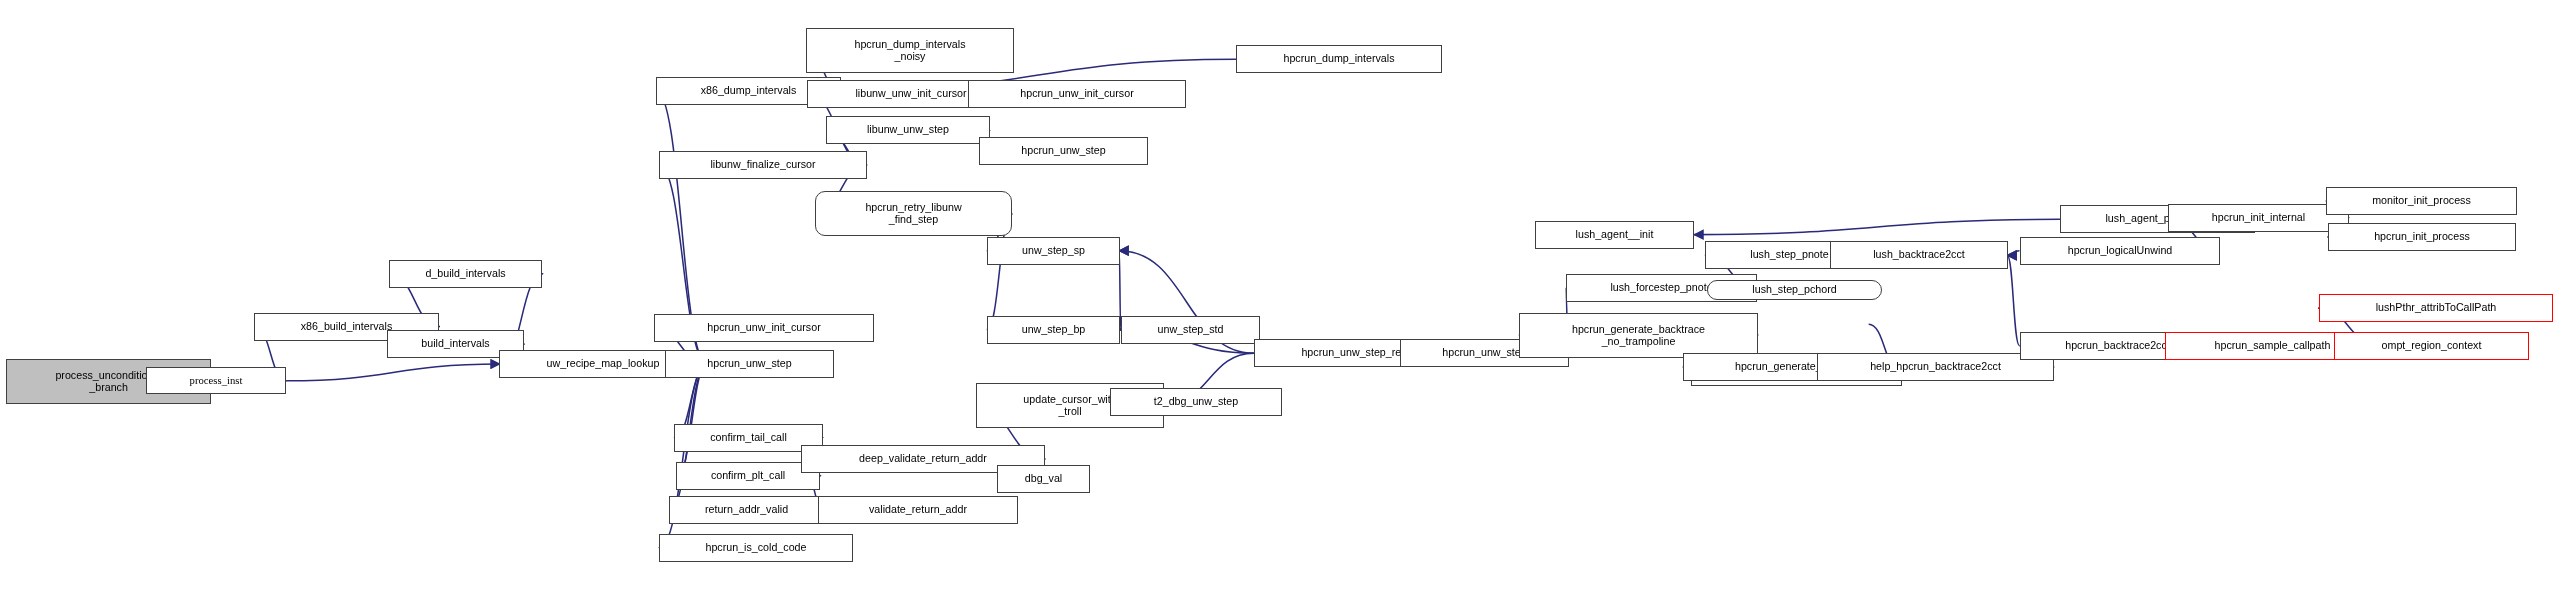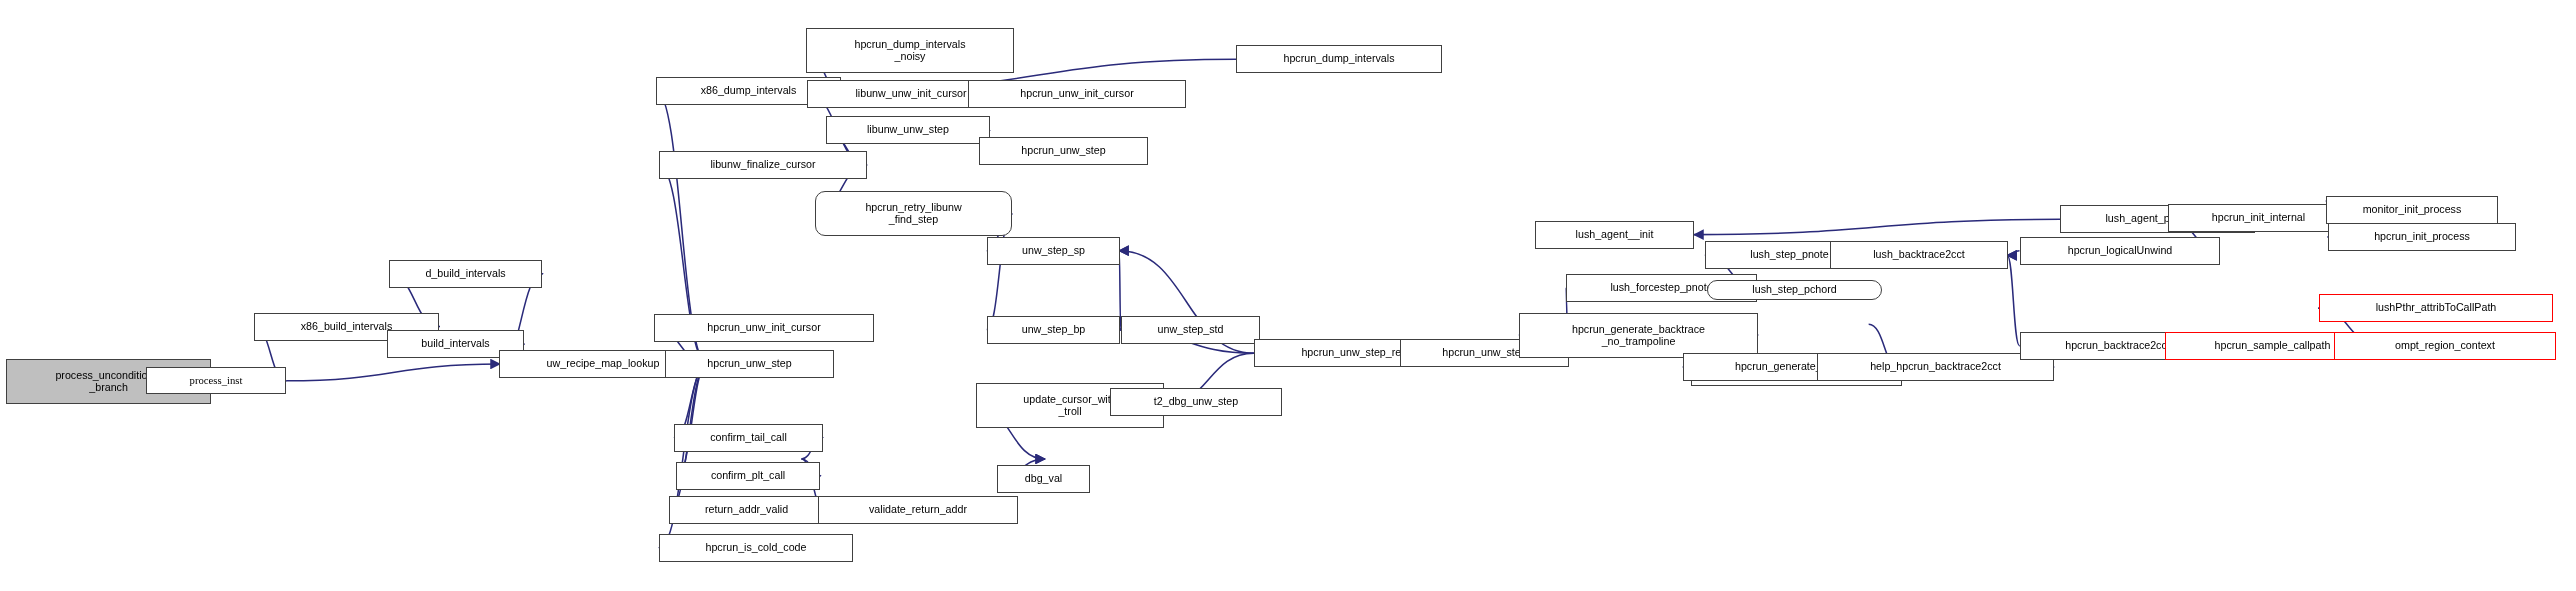--- a/index.html
+++ b/index.html
@@ -146,20 +146,21 @@
     <div class="node" style="left: 987px; top: 316px; width: 133px; height: 28px;"><span class="node-label">unw_step_bp</span></div>
     <div class="node" style="left: 1121px; top: 316px; width: 139px; height: 28px;"><span class="node-label">unw_step_std</span></div>
     <div class="node" style="left: 1254px; top: 339px; width: 203px; height: 28px;"><span class="node-label">hpcrun_unw_step_real</span></div>
     <div class="node" style="left: 1400px; top: 339px; width: 169px; height: 28px;"><span class="node-label">hpcrun_unw_step</span></div>
     <div class="node" style="left: 654px; top: 314px; width: 220px; height: 28px;"><span class="node-label">hpcrun_unw_init_cursor</span></div>
     <div class="node" style="left: 665px; top: 350px; width: 169px; height: 28px;"><span class="node-label">hpcrun_unw_step</span></div>
     <div class="node" style="left: 674px; top: 424px; width: 149px; height: 28px;"><span class="node-label">confirm_tail_call</span></div>
     <div class="node" style="left: 676px; top: 462px; width: 144px; height: 28px;"><span class="node-label">confirm_plt_call</span></div>
     <div class="node" style="left: 669px; top: 496px; width: 155px; height: 28px;"><span class="node-label">return_addr_valid</span></div>
     <div class="node" style="left: 659px; top: 534px; width: 194px; height: 28px;"><span class="node-label">hpcrun_is_cold_code</span></div>
+    <div class="node" style="left: 801px; top: 445px; width: 244px; height: 28px;"><span class="node-label">deep_validate_return_addr</span></div>
     <div class="node" style="left: 818px; top: 496px; width: 200px; height: 28px;"><span class="node-label">validate_return_addr</span></div>
     <div class="node" style="left: 997px; top: 465px; width: 93px; height: 28px;"><span class="node-label">dbg_val</span></div>
     <div class="node" style="left: 976px; top: 383px; width: 188px; height: 45px;"><span class="node-label">update_cursor_with
 _troll</span></div>
     <div class="node" style="left: 1110px; top: 388px; width: 172px; height: 28px;"><span class="node-label">t2_dbg_unw_step</span></div>
     <div class="node" style="left: 1236px; top: 45px; width: 206px; height: 28px;"><span class="node-label">hpcrun_dump_intervals</span></div>
     <div class="node" style="left: 1535px; top: 221px; width: 159px; height: 28px;"><span class="node-label">lush_agent__init</span></div>
     <div class="node" style="left: 1705px; top: 241px; width: 169px; height: 28px;"><span class="node-label">lush_step_pnote</span></div>
     <div class="node" style="left: 1566px; top: 274px; width: 191px; height: 28px;"><span class="node-label">lush_forcestep_pnote</span></div>
     <div class="node" style="left: 1707px; top: 280px; width: 175px; height: 20px; border-radius: 14px;"><span class="node-label">lush_step_pchord</span></div>
@@ -167,18 +168,18 @@
 _no_trampoline</span></div>
     <div class="node" style="left: 1691px; top: 358px; width: 211px; height: 28px;"><span class="node-label">hpcrun_gen_thread_ctxt</span></div>
     <div class="node" style="left: 1683px; top: 353px; width: 237px; height: 28px;"><span class="node-label">hpcrun_generate_backtrace</span></div>
     <div class="node" style="left: 1817px; top: 353px; width: 237px; height: 28px;"><span class="node-label">help_hpcrun_backtrace2cct</span></div>
     <div class="node" style="left: 1830px; top: 241px; width: 178px; height: 28px;"><span class="node-label">lush_backtrace2cct</span></div>
     <div class="node" style="left: 2060px; top: 205px; width: 195px; height: 28px;"><span class="node-label">lush_agent_pool__init</span></div>
     <div class="node" style="left: 2020px; top: 237px; width: 200px; height: 28px;"><span class="node-label">hpcrun_logicalUnwind</span></div>
     <div class="node" style="left: 2020px; top: 332px; width: 195px; height: 28px;"><span class="node-label">hpcrun_backtrace2cct</span></div>
     <div class="node red" style="left: 2165px; top: 332px; width: 215px; height: 28px;"><span class="node-label">hpcrun_sample_callpath</span></div>
     <div class="node" style="left: 2168px; top: 204px; width: 181px; height: 28px;"><span class="node-label">hpcrun_init_internal</span></div>
-    <div class="node" style="left: 2326px; top: 196px; width: 172px; height: 28px; justify-content: center;"><span class="node-label">monitor_init_process</span></div>
+    <div class="node" style="left: 2326px; top: 187px; width: 191px; height: 28px; justify-content: center;"><span class="node-label">monitor_init_process</span></div>
     <div class="node" style="left: 2328px; top: 223px; width: 188px; height: 28px;"><span class="node-label">hpcrun_init_process</span></div>
     <div class="node red" style="left: 2319px; top: 294px; width: 234px; height: 28px; justify-content: center;"><span class="node-label">lushPthr_attribToCallPath</span></div>
-    <div class="node red" style="left: 2334px; top: 332px; width: 222px; height: 28px;"><span class="node-label">ompt_region_context</span></div>
+    <div class="node red" style="left: 2334px; top: 332px; width: 195px; height: 28px;"><span class="node-label">ompt_region_context</span></div>
   </div>
 
 
 </body></html>

